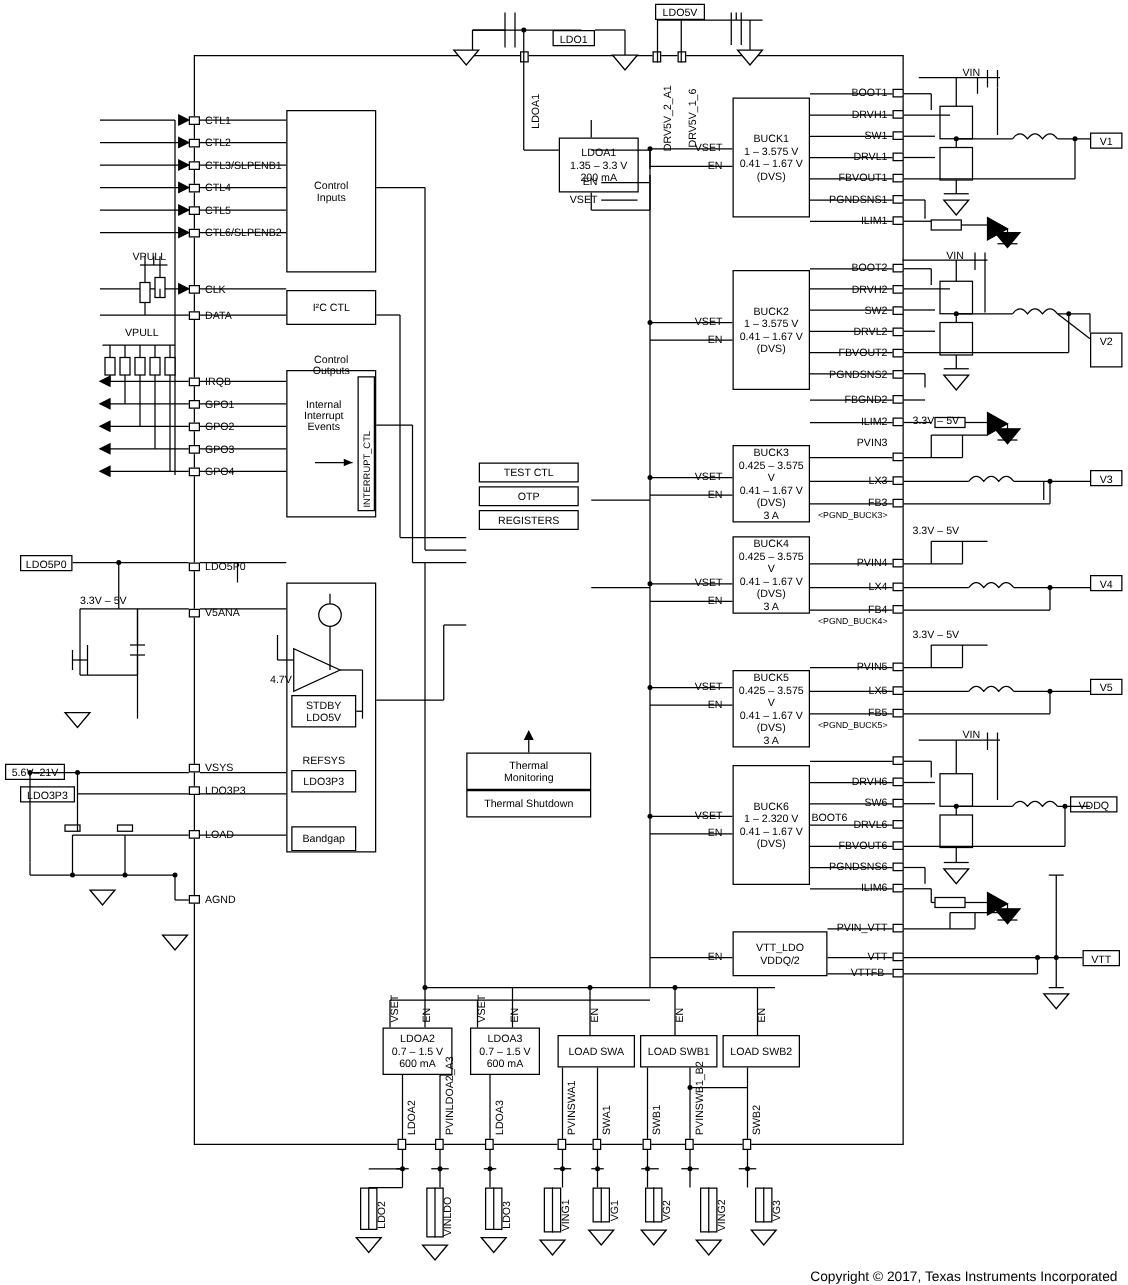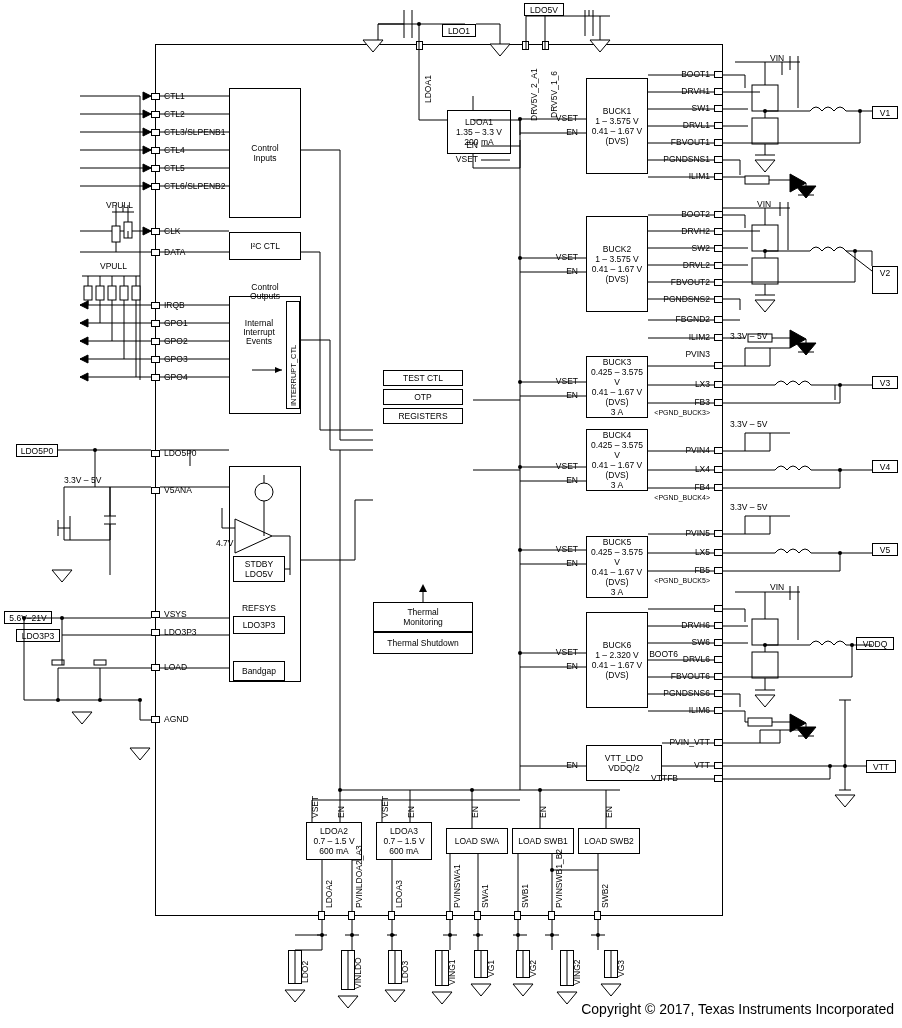--- a/index.html
+++ b/index.html
@@ -6,21 +6,21 @@
   body{font-family:"Liberation Sans", sans-serif;}
   #root{position:relative;width:902px;height:1028px;overflow:hidden;background:#fff;}
   .lbl{position:absolute;font-size:8.5px;color:#000;white-space:nowrap;line-height:1.05;}
   .lbl.c{text-align:center;}
   .lbl.r{text-align:right;}
   .box{position:absolute;border:1px solid #000;background:#fff;box-sizing:border-box;}
   .box .t{position:absolute;left:0;right:0;top:50%;transform:translateY(-50%);text-align:center;font-size:8.5px;line-height:1.18;white-space:pre-line;}
   .pin{position:absolute;border:1px solid #000;background:#fff;width:9px;height:7px;box-sizing:border-box;}
   .dot{position:absolute;width:4px;height:4px;border-radius:50%;background:#000;}
   .vrot{position:absolute;font-size:8.5px;white-space:nowrap;transform-origin:0 0;transform:rotate(-90deg);}
-  .copyright{position:absolute;right:8px;bottom:11px;font-size:14px;color:#000;}
+  .copyright{position:absolute;right:8px;bottom:0;font-size:11px;color:#000;}
   svg{position:absolute;left:0;top:0;overflow:visible;}
   .pinbox{position:absolute;border:1px solid #000;background:#fff;box-sizing:border-box;font-size:8.5px;text-align:center;}
 </style>
 </head>
 <body>
 
 <div id="root">
 
   <div class="box" style="left:155px;top:44px;width:568px;height:872px;"></div>
 
@@ -277,21 +277,21 @@
   <div class="pin" style="left:714px;top:690px;"></div>
   <div class="lbl r" style="left:620px;top:689px;width:90px;">PGNDSNS6</div>
   <div class="pin" style="left:714px;top:707px;"></div>
   <div class="lbl r" style="left:630px;top:706px;width:80px;">ILIM6</div>
 
   <div class="pin" style="left:714px;top:739px;"></div>
   <div class="lbl r" style="left:625px;top:738px;width:85px;">PVIN_VTT</div>
   <div class="pin" style="left:714px;top:762px;"></div>
   <div class="lbl r" style="left:630px;top:761px;width:80px;">VTT</div>
   <div class="pin" style="left:714px;top:775px;"></div>
-  <div class="lbl r" style="left:598px;top:774px;width:80px;">VTTFB</div>
+  <div class="lbl r" style="left:654px;top:774px;width:80px;text-align:center;">VTTFB</div>
 
   <div class="pin" style="left:416px;top:41px;width:7px;height:9px;"></div>
   <div class="vrot" style="left:423px;top:103px;">LDOA1</div>
   <div class="pin" style="left:522px;top:41px;width:7px;height:9px;"></div>
   <div class="vrot" style="left:529px;top:121px;">DRV5V_2_A1</div>
   <div class="pin" style="left:542px;top:41px;width:7px;height:9px;"></div>
   <div class="vrot" style="left:549px;top:118px;">DRV5V_1_6</div>
 
   <div class="pin" style="left:318px;top:911px;width:7px;height:9px;"></div>
   <div class="vrot" style="left:324px;top:908px;">LDOA2</div>

